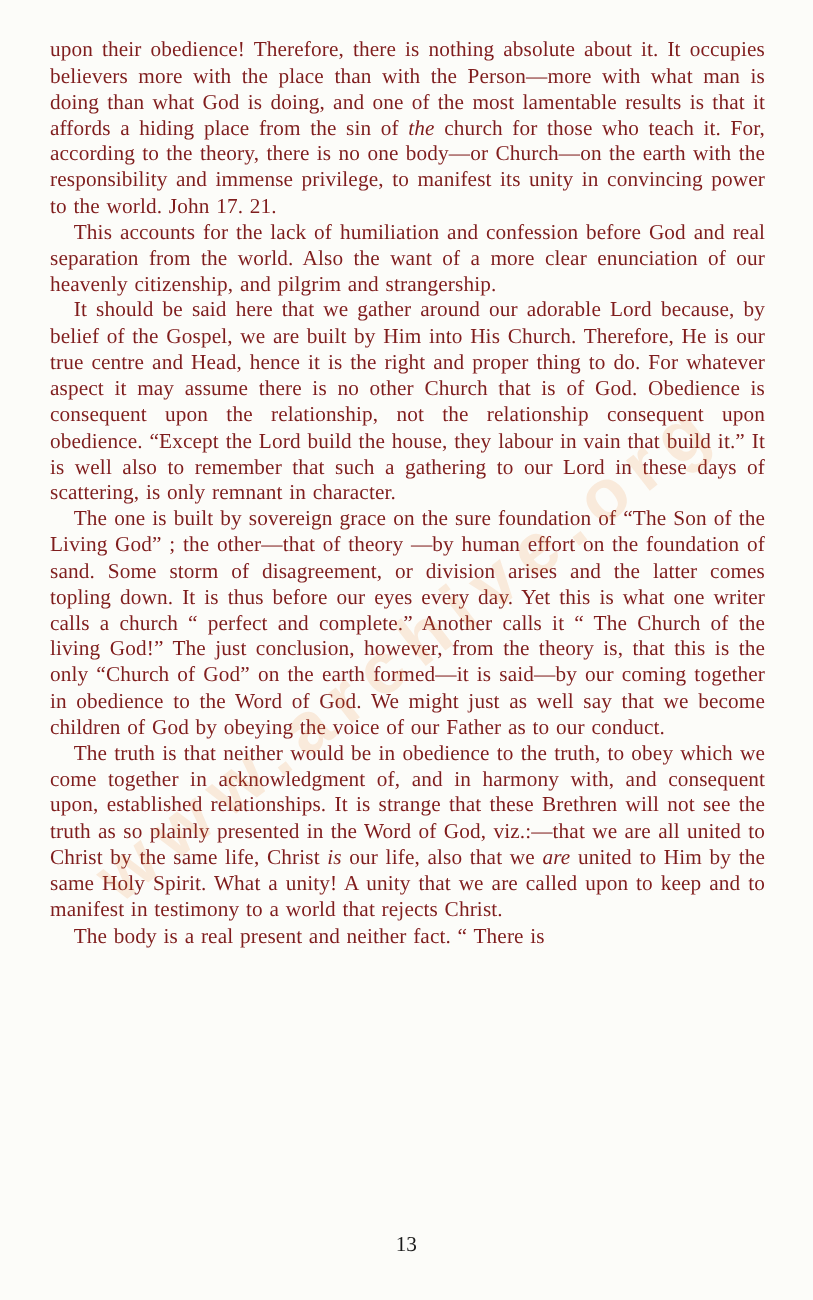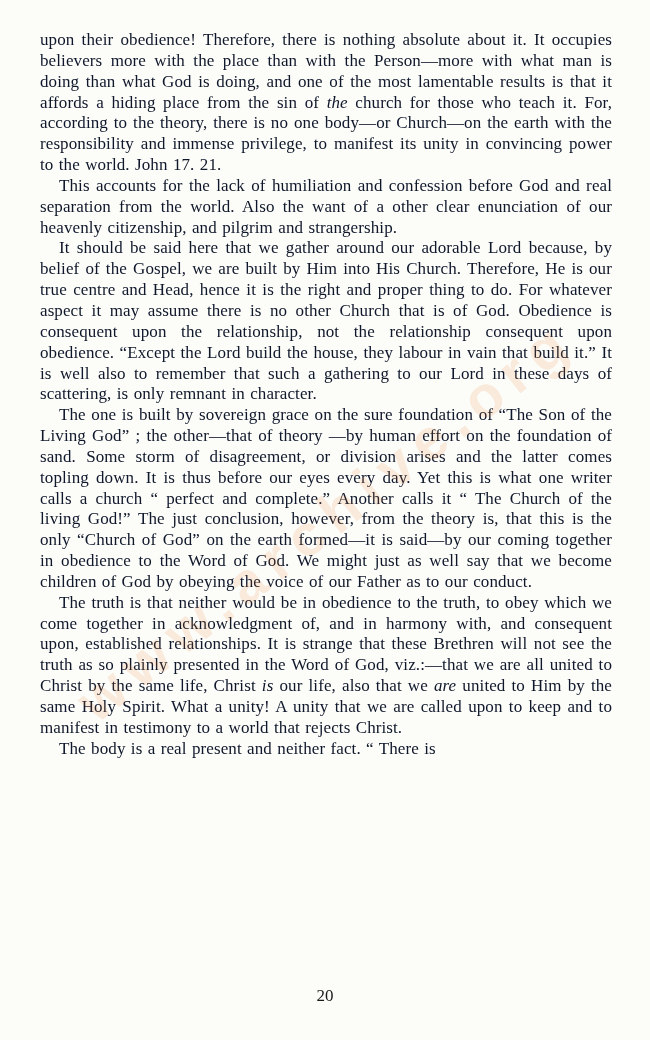--- a/index.html
+++ b/index.html
@@ -18,21 +18,21 @@
     position: absolute;
     inset: 0;
     padding: 30px 38px 0 40px;
     box-sizing: border-box;
   }
   .text-block p.para {
     margin: 0;
     text-align: justify;
     font-size: 17px;
     line-height: 20.85px;
-    color: #0f172a;
+    color: #7f1d1d;
     letter-spacing: 0.1px;
     word-spacing: 1px;
   }
   .text-block p.para.indent {
     text-indent: 19px;
   }
   .text-block em {
     font-style: italic;
   }
   .watermark {
@@ -58,23 +58,23 @@
     font-size: 17px;
     color: #1a1a1a;
   }
 </style>
 </head>
 <body>
 
 <div class="page">
   <div class="text-block">
       <p class="para"><span>upon their obedience! Therefore, there is nothing absolute about it. It occupies believers more with the place than with the Person—more with what man is doing than what God is doing, and one of the most lamentable results is that it affords a hiding place from the sin of </span><em>the</em><span> church for those who teach it. For, according to the theory, there is no one body—or Church—on the earth with the responsibility and immense privilege, to manifest its unity in convincing power to the world. John 17. 21.</span></p>
-      <p class="para indent"><span>This accounts for the lack of humiliation and confession before God and real separation from the world. Also the want of a other clear enunciation of our heavenly citizenship, and pilgrim and strangership.</span></p>
+      <p class="para indent"><span>This accounts for the lack of humiliation and confession before God and real separation from the world. Also the want of a more clear enunciation of our heavenly citizenship, and pilgrim and strangership.</span></p>
       <p class="para indent"><span>It should be said here that we gather around our adorable Lord because, by belief of the Gospel, we are built by Him into His Church. Therefore, He is our true centre and Head, hence it is the right and proper thing to do. For whatever aspect it may assume there is no other Church that is of God. Obedience is consequent upon the relationship, not the relationship consequent upon obedience. “Except the Lord build the house, they labour in vain that build it.” It is well also to remember that such a gathering to our Lord in these days of scattering, is only remnant in character.</span></p>
       <p class="para indent"><span>The one is built by sovereign grace on the sure foundation of “The Son of the Living God” ; the other—that of theory —by human effort on the foundation of sand. Some storm of disagreement, or division arises and the latter comes topling down. It is thus before our eyes every day. Yet this is what one writer calls a church “ perfect and complete.” Another calls it “ The Church of the living God!” The just conclusion, however, from the theory is, that this is the only “Church of God” on the earth formed—it is said—by our coming together in obedience to the Word of God. We might just as well say that we become children of God by obeying the voice of our Father as to our conduct.</span></p>
       <p class="para indent"><span>The truth is that neither would be in obedience to the truth, to obey which we come together in acknowledgment of, and in harmony with, and consequent upon, established relationships. It is strange that these Brethren will not see the truth as so plainly presented in the Word of God, viz.:—that we are all united to Christ by the same life, Christ </span><em>is</em><span> our life, also that we </span><em>are</em><span> united to Him by the same Holy Spirit. What a unity! A unity that we are called upon to keep and to manifest in testimony to a world that rejects Christ.</span></p>
       <p class="para indent"><span>The body is a real present and neither fact. “ There is</span></p>
     </div>
 </div>
 
 <div class="watermark">www.archive.org</div>
 
-<div class="page-number">20</div>
+<div class="page-number">13</div>
 
 </body></html>

